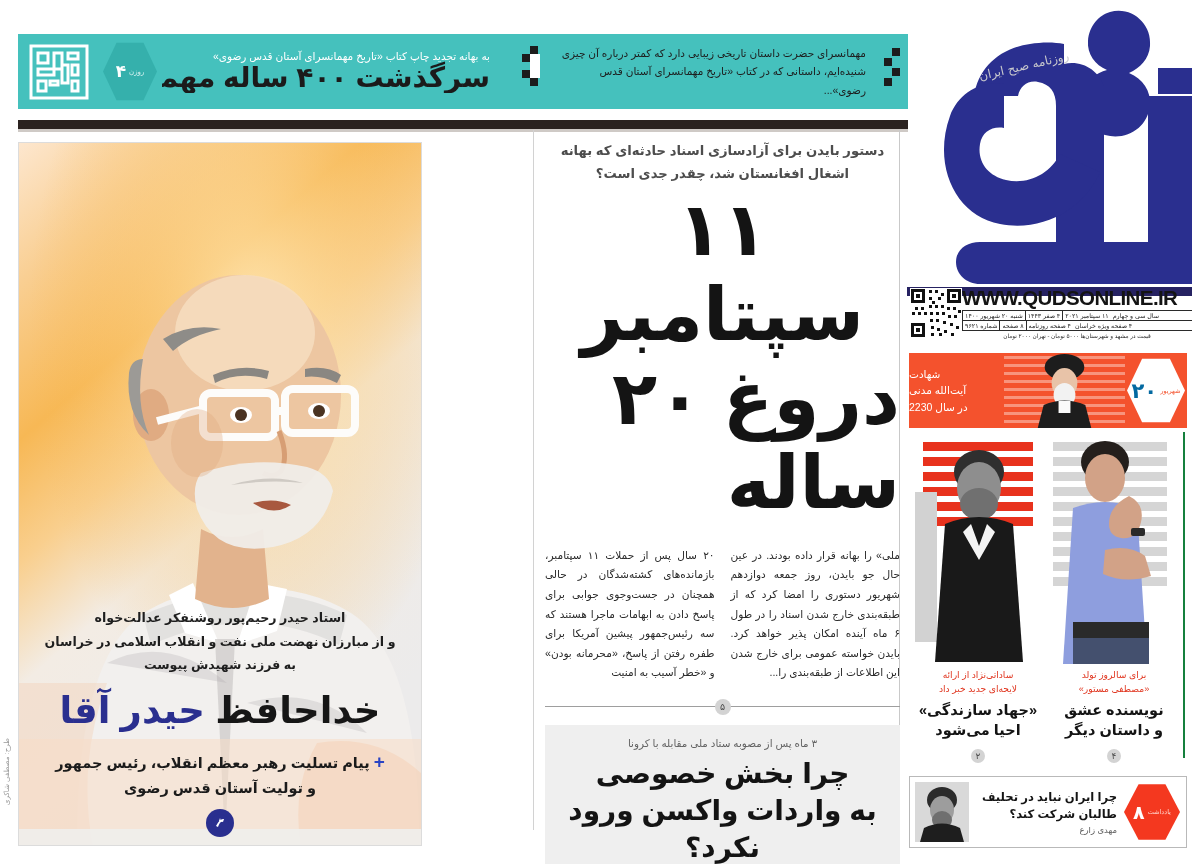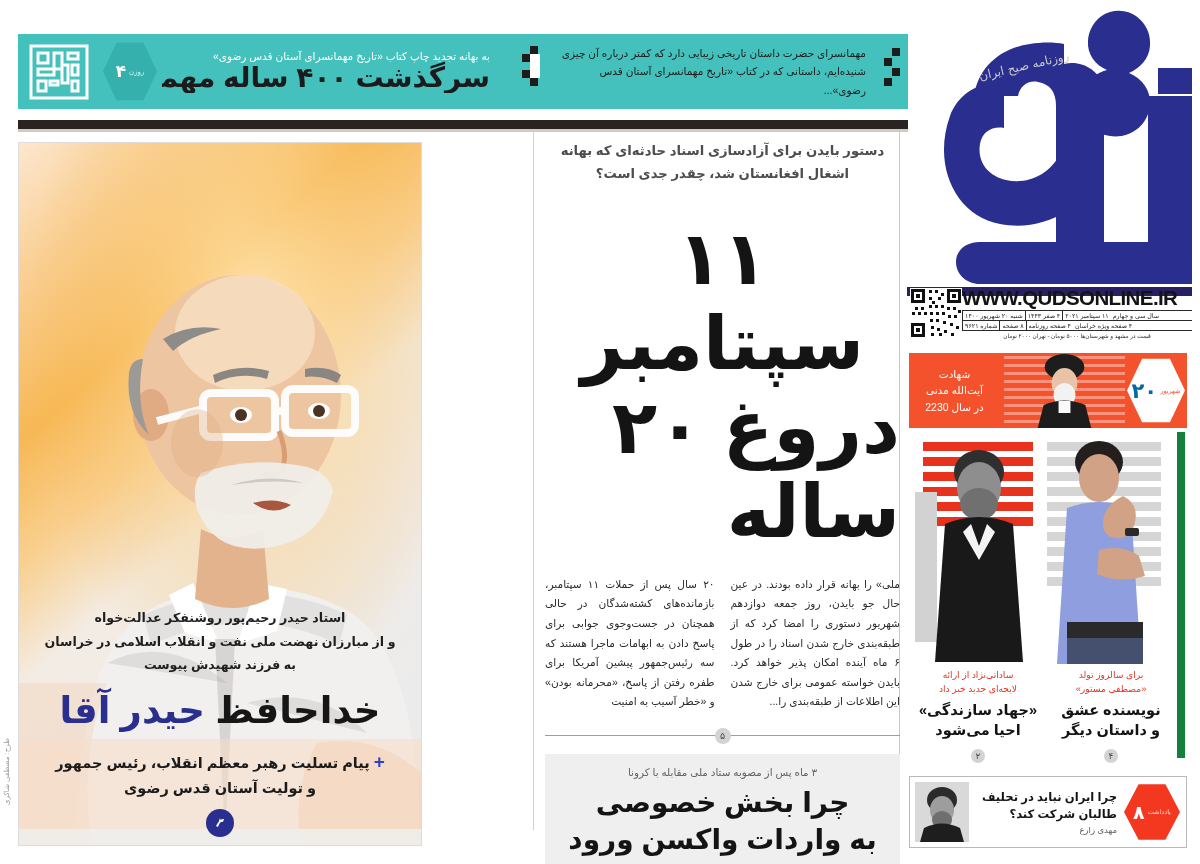--- a/index.html
+++ b/index.html
@@ -140,21 +140,21 @@
   .martyr {
     position: absolute; right: 13px; top: 353px;
     width: 278px; height: 75px;
     background: #f4522d;
     overflow: hidden;
     display: flex; flex-direction: row-reverse; align-items: center;
   }
   .martyr-text {
     flex: 0 0 95px;
     color: #fff; font-size: 10.5px; line-height: 1.55;
-    text-align: center; padding-right: 4px; z-index: 3;
+    text-align: left; padding-right: 4px; z-index: 3;
   }
   .martyr-photo { flex: 1 1 auto; height: 75px; position: relative; }
   .martyr-hex {
     flex: 0 0 62px; height: 75px; position: relative; z-index: 3;
     display: flex; align-items: center; justify-content: center;
   }
   .hex-w {
     width: 58px; height: 66px; background: #ffffff;
     clip-path: polygon(26% 2%, 74% 2%, 100% 50%, 74% 98%, 26% 98%, 0% 50%);
     display: flex; flex-direction: row-reverse;
@@ -163,21 +163,21 @@
   .hex-w .n { color: #0369a1; font-size: 21px; font-weight: bold; }
   .hex-w .l { color: #f4522d; font-size: 6.5px; }
 
   
   .cards {
     position: absolute; right: 13px; top: 432px;
     width: 278px; height: 326px;
     display: flex; flex-direction: row-reverse;
   }
   .card { width: 138px; position: relative; }
-  .card.left { border-right: 8px solid #15803d; padding-right: 2px; }
+  .card.left { border-right: 2px solid #15803d; padding-right: 2px; }
   .card-img { height: 232px; position: relative; overflow: hidden; }
   .card-kicker {
     margin-top: 5px; font-size: 9.2px; line-height: 1.5;
     color: #e0351f; text-align: center; padding: 0 4px;
   }
   .card-title {
     margin-top: 3px; font-size: 14.5px; font-weight: bold;
     line-height: 1.4; color: #141414; text-align: center; padding: 0 3px;
   }
   .card-pg {
@@ -224,21 +224,21 @@
     width: 1px; height: 700px; background: #d2d2d2;
   }
 
   
   .center { position: absolute; left: 545px; top: 140px; width: 355px; }
   .lede {
     font-size: 13.2px; line-height: 1.72; color: #4d4d4d;
     text-align: center; font-weight: bold;
   }
   .headline {
-    margin-top: 32px;
+    margin-top: 3px;
     font-size: 74px; font-weight: bold; color: #141414;
     text-align: center; line-height: 1.14; letter-spacing: -1px;
   }
   .headline .l2 { display: block; text-align: right; }
 
   .cols {
     margin-top: 20px;
     display: flex; flex-direction: row-reverse; gap: 16px;
   }
   .col {

